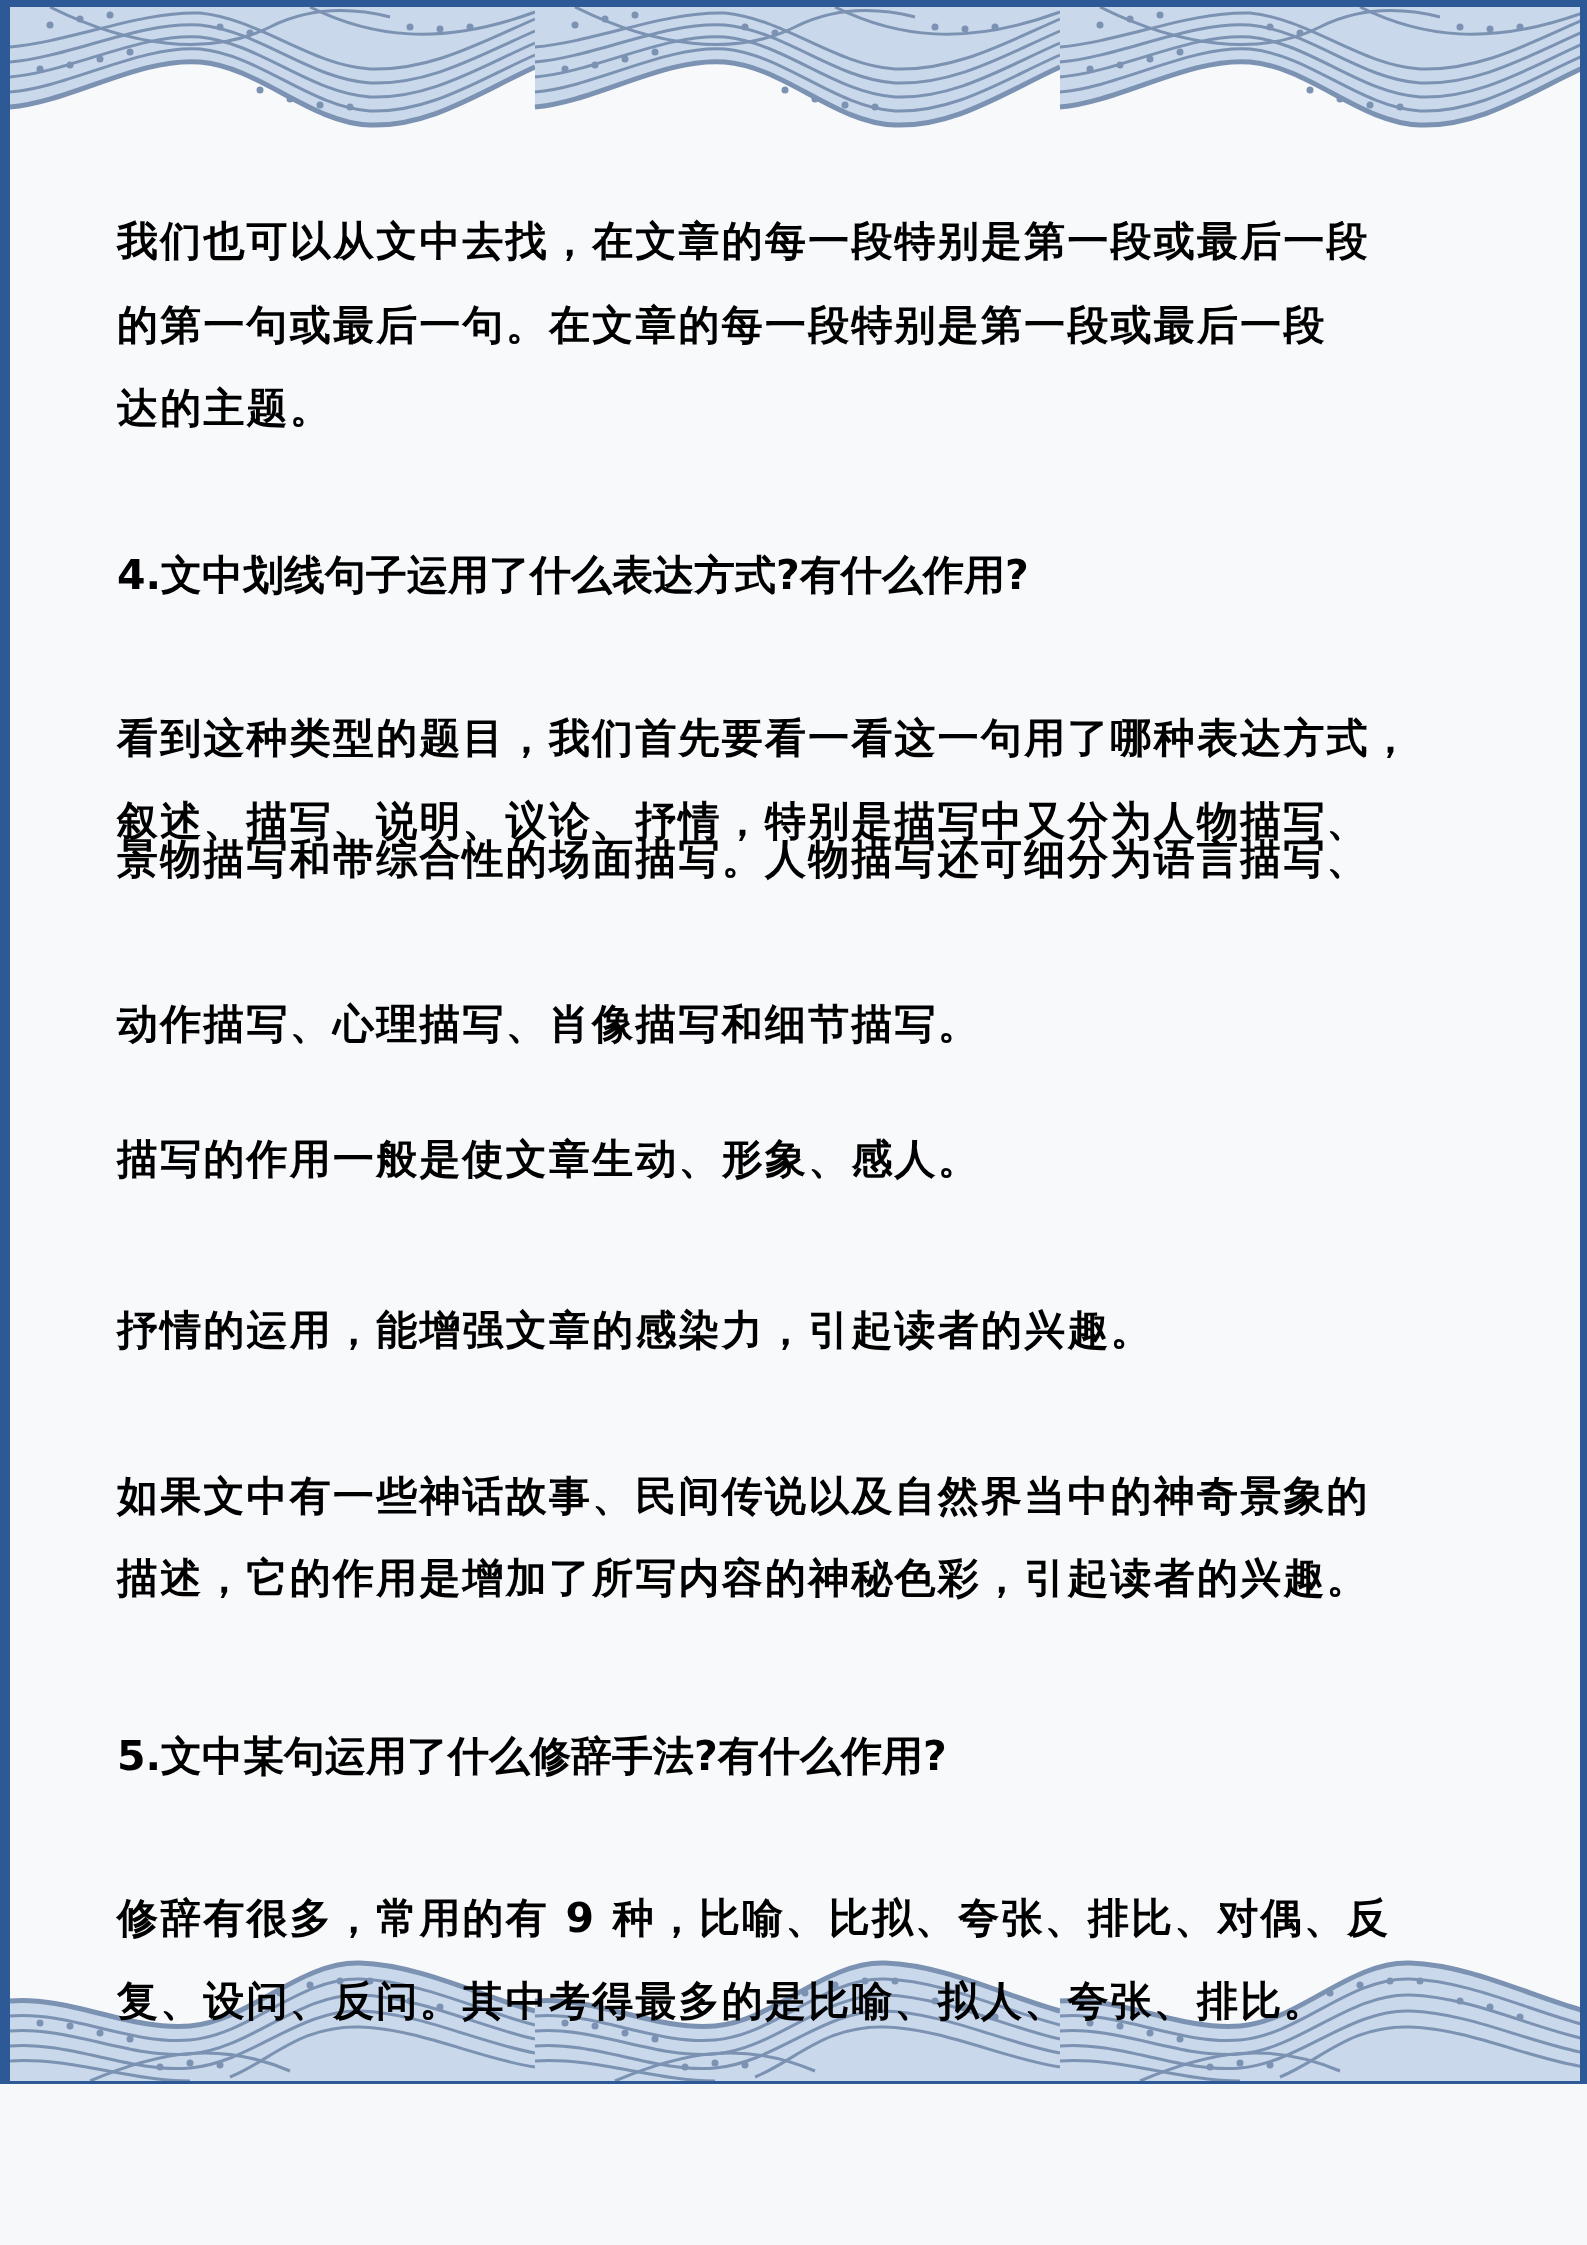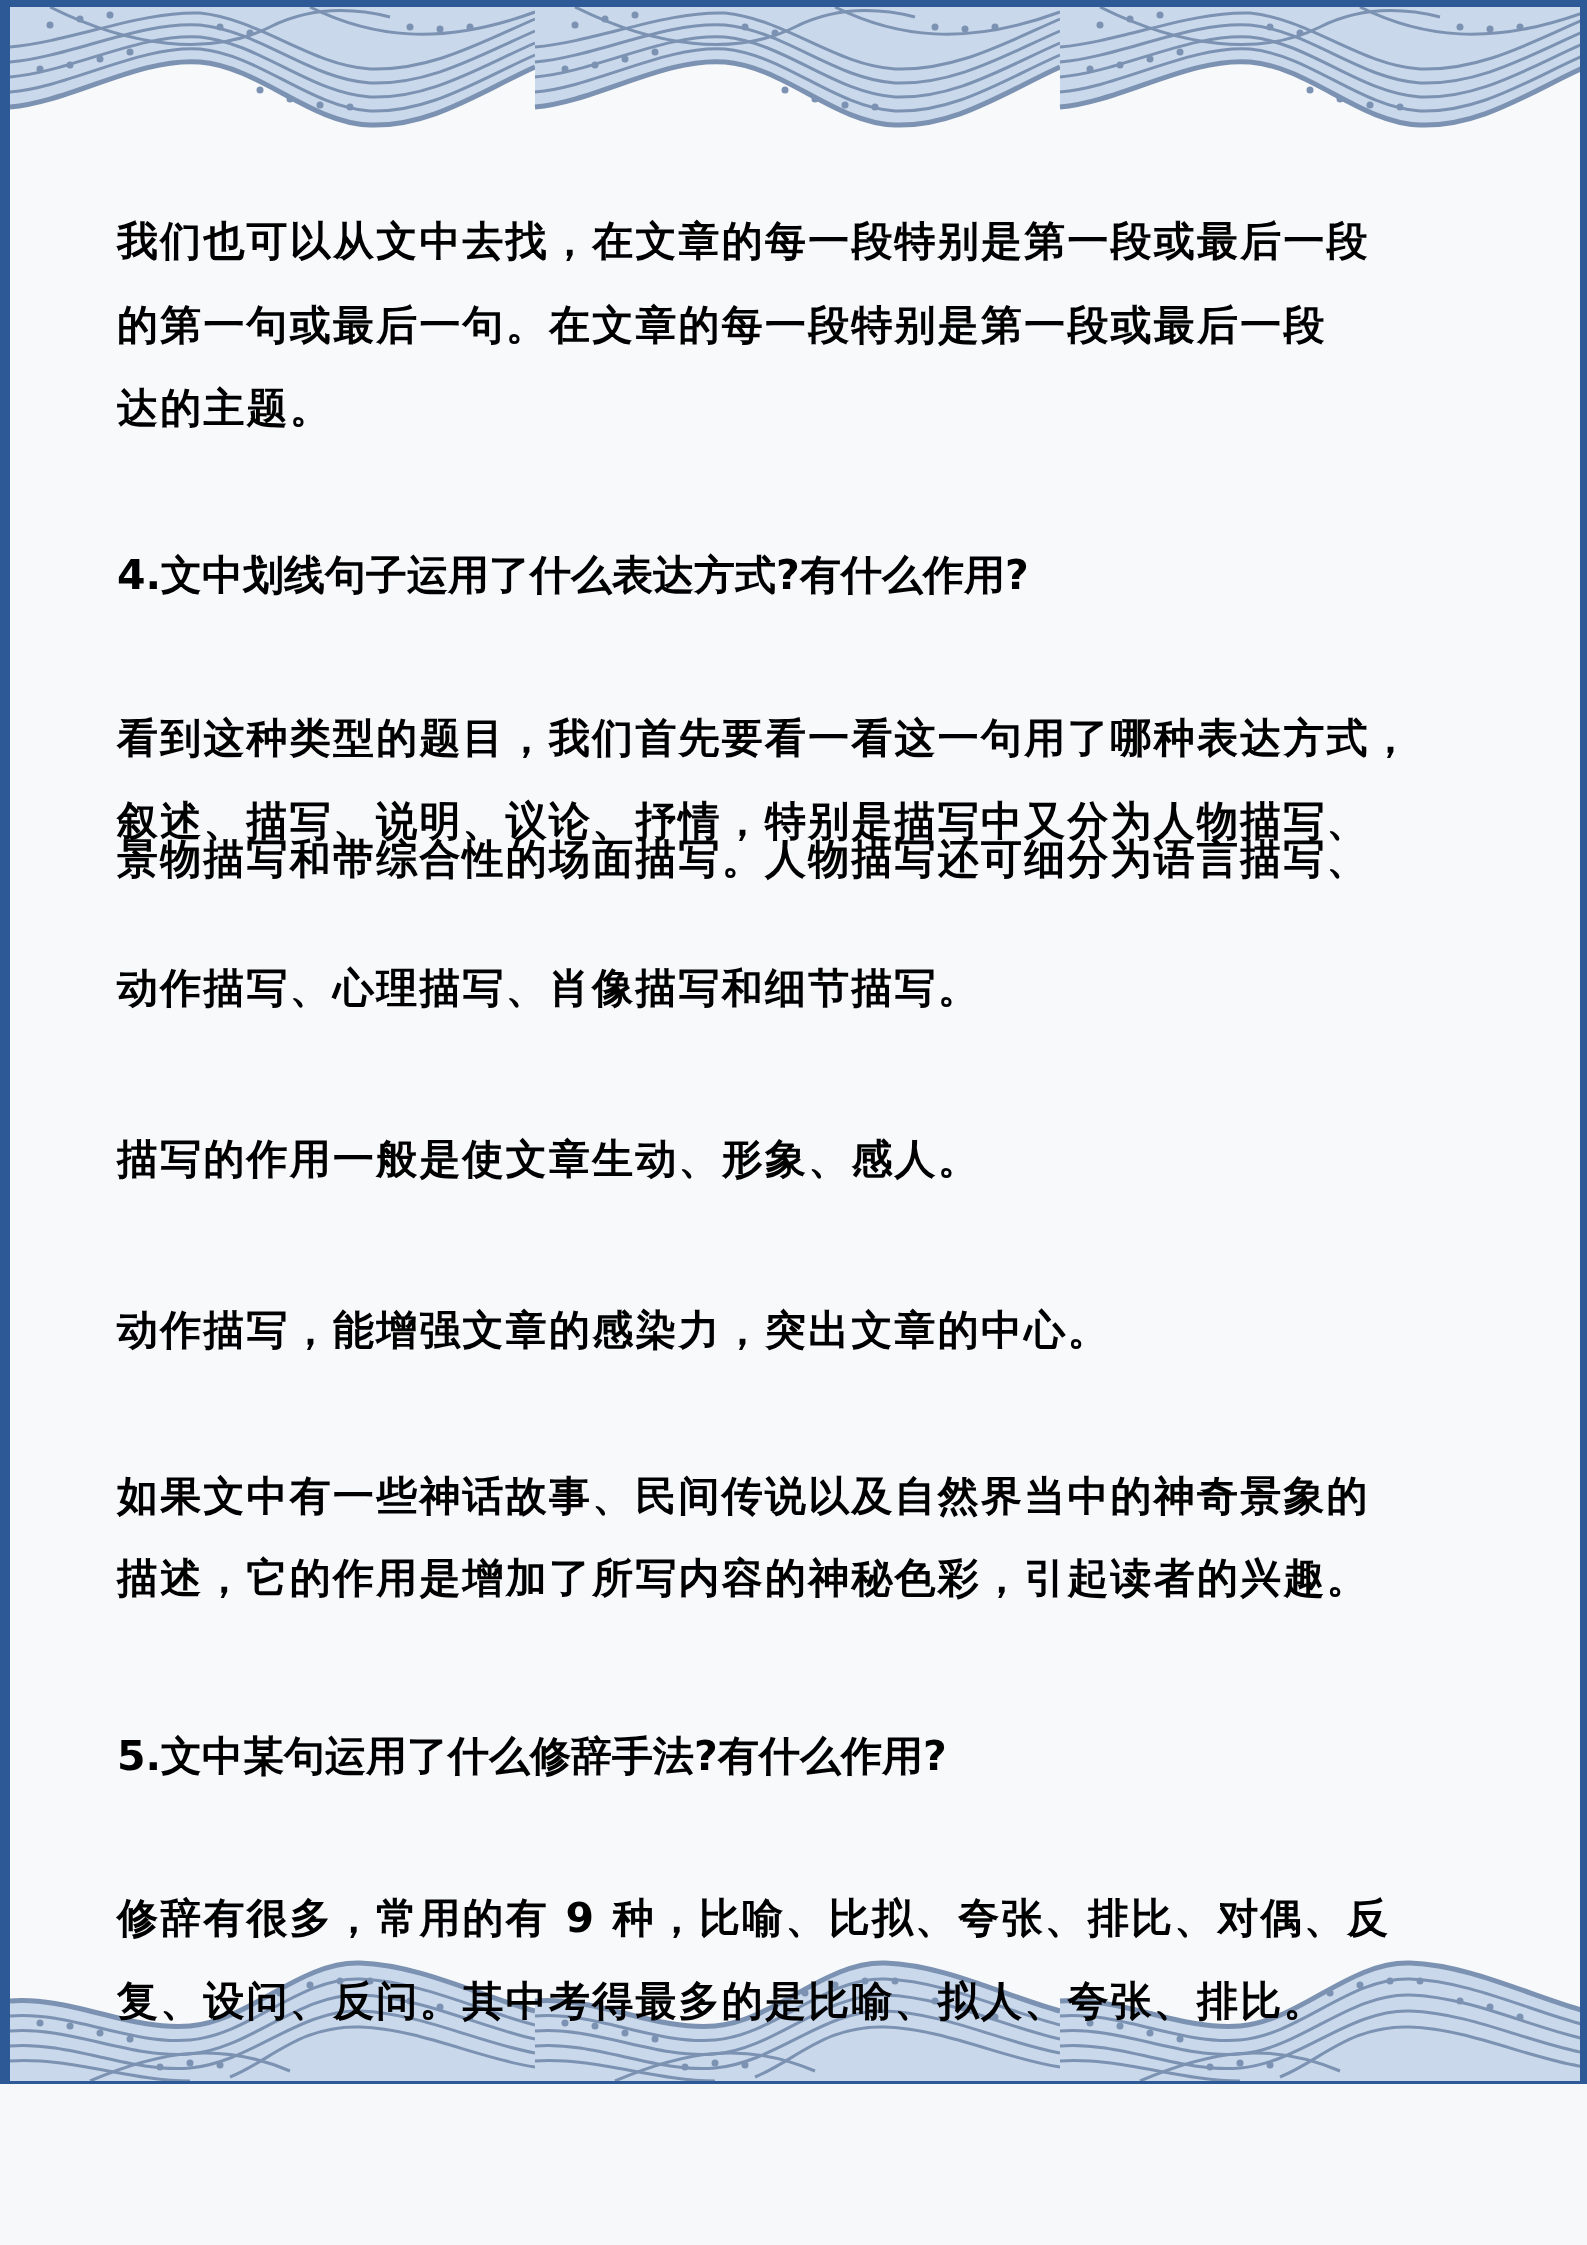--- a/index.html
+++ b/index.html
@@ -122,25 +122,25 @@
 
     <div class="line" style="top:210px">我们也可以从文中去找，在文章的每一段特别是第一段或最后一段</div>
     <div class="line" style="top:294px">的第一句或最后一句。在文章的每一段特别是第一段或最后一段</div>
     <div class="line" style="top:377px">达的主题。</div>
 
     <div class="line heading" style="top:544px">4.文中划线句子运用了什么表达方式?有什么作用?</div>
 
     <div class="line" style="top:707px">看到这种类型的题目，我们首先要看一看这一句用了哪种表达方式，</div>
     <div class="line" style="top:790px">叙述、描写、说明、议论、抒情，特别是描写中又分为人物描写、</div>
     <div class="line" style="top:828px">景物描写和带综合性的场面描写。人物描写还可细分为语言描写、</div>
-    <div class="line" style="top:957px">动作描写、心理描写、肖像描写和细节描写。</div>
+    <div class="line" style="top:993px">动作描写、心理描写、肖像描写和细节描写。</div>
 
     <div class="line" style="top:1128px">描写的作用一般是使文章生动、形象、感人。</div>
 
-    <div class="line" style="top:1299px">动作描写，能增强文章的感染力，突出文章的中心。</div>
+    <div class="line" style="top:1299px">抒情的运用，能增强文章的感染力，引起读者的兴趣。</div>
 
     <div class="line" style="top:1465px">如果文中有一些神话故事、民间传说以及自然界当中的神奇景象的</div>
     <div class="line" style="top:1547px">描述，它的作用是增加了所写内容的神秘色彩，引起读者的兴趣。</div>
 
     <div class="line heading" style="top:1725px">5.文中某句运用了什么修辞手法?有什么作用?</div>
 
     <div class="line" style="top:1887px">修辞有很多，常用的有 9 种，比喻、比拟、夸张、排比、对偶、反</div>
     <div class="line" style="top:1970px">复、设问、反问。其中考得最多的是比喻、拟人、夸张、排比。</div>
   </div>
 

